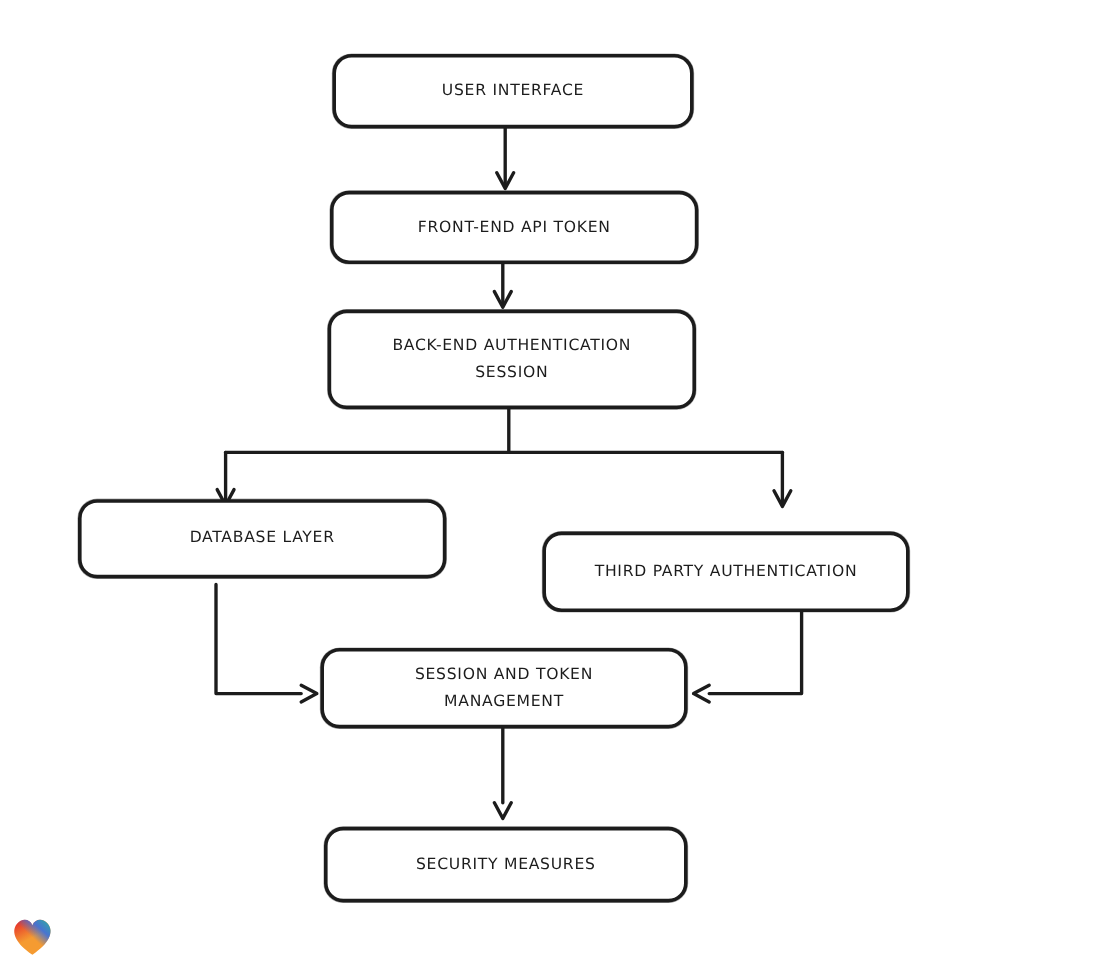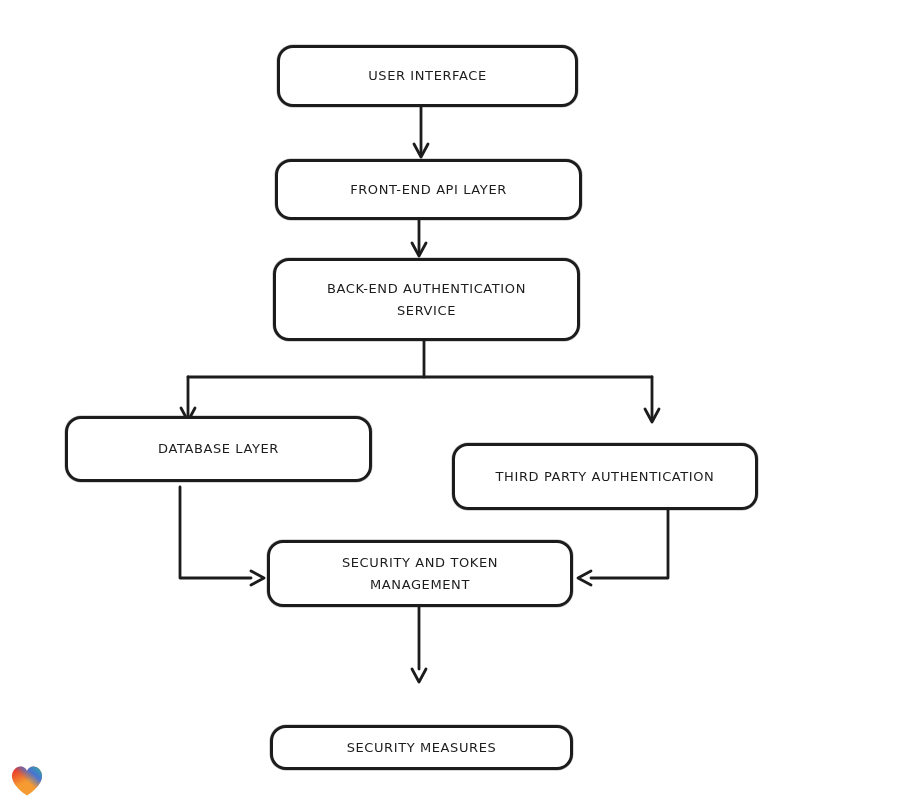--- a/index.html
+++ b/index.html
@@ -101,40 +101,40 @@
         <path d="M412 669 L419 682 L426 669"></path>
       </g>
     </g>
   </svg>
 
   <div class="node" style="left:277px; top:45px; width:301px; height:62px;">
     <span class="label">USER INTERFACE</span>
   </div>
 
   <div class="node" style="left:275px; top:159px; width:307px; height:61px;">
-    <span class="label">FRONT-END API LAYER</span>
+    <span class="label">FRONT-END API TOKEN</span>
   </div>
 
   <div class="node" style="left:273px; top:258px; width:307px; height:83px;">
-    <span class="label wrap-250">BACK-END AUTHENTICATION SERVICE</span>
+    <span class="label wrap-250">BACK-END AUTHENTICATION SESSION</span>
   </div>
 
   <div class="node" style="left:65px; top:416px; width:307px; height:66px;">
     <span class="label">DATABASE LAYER</span>
   </div>
 
   <div class="node" style="left:452px; top:423px; width:306px; height:67px;margin-top:20px;">
     <span class="label">THIRD PARTY AUTHENTICATION</span>
   </div>
 
   <div class="node" style="left:267px; top:540px; width:306px; height:67px;">
-    <span class="label wrap-200">SECURITY AND TOKEN MANAGEMENT</span>
+    <span class="label wrap-200">SESSION AND TOKEN MANAGEMENT</span>
   </div>
 
-  <div class="node" style="left:270px; top:725px; width:303px; height:45px;">
+  <div class="node" style="left:270px; top:689px; width:303px; height:63px;">
     <span class="label">SECURITY MEASURES</span>
   </div>
 
   <div class="logo">
     <svg width="38" height="37" viewBox="0 0 32 30" xmlns="http://www.w3.org/2000/svg">
       <defs>
         <linearGradient id="heartBase" x1="0%" y1="0%" x2="55%" y2="100%">
           <stop offset="0%" stop-color="#e42029"></stop>
           <stop offset="60%" stop-color="#f59b31"></stop>
           <stop offset="100%" stop-color="#f59b31"></stop>

